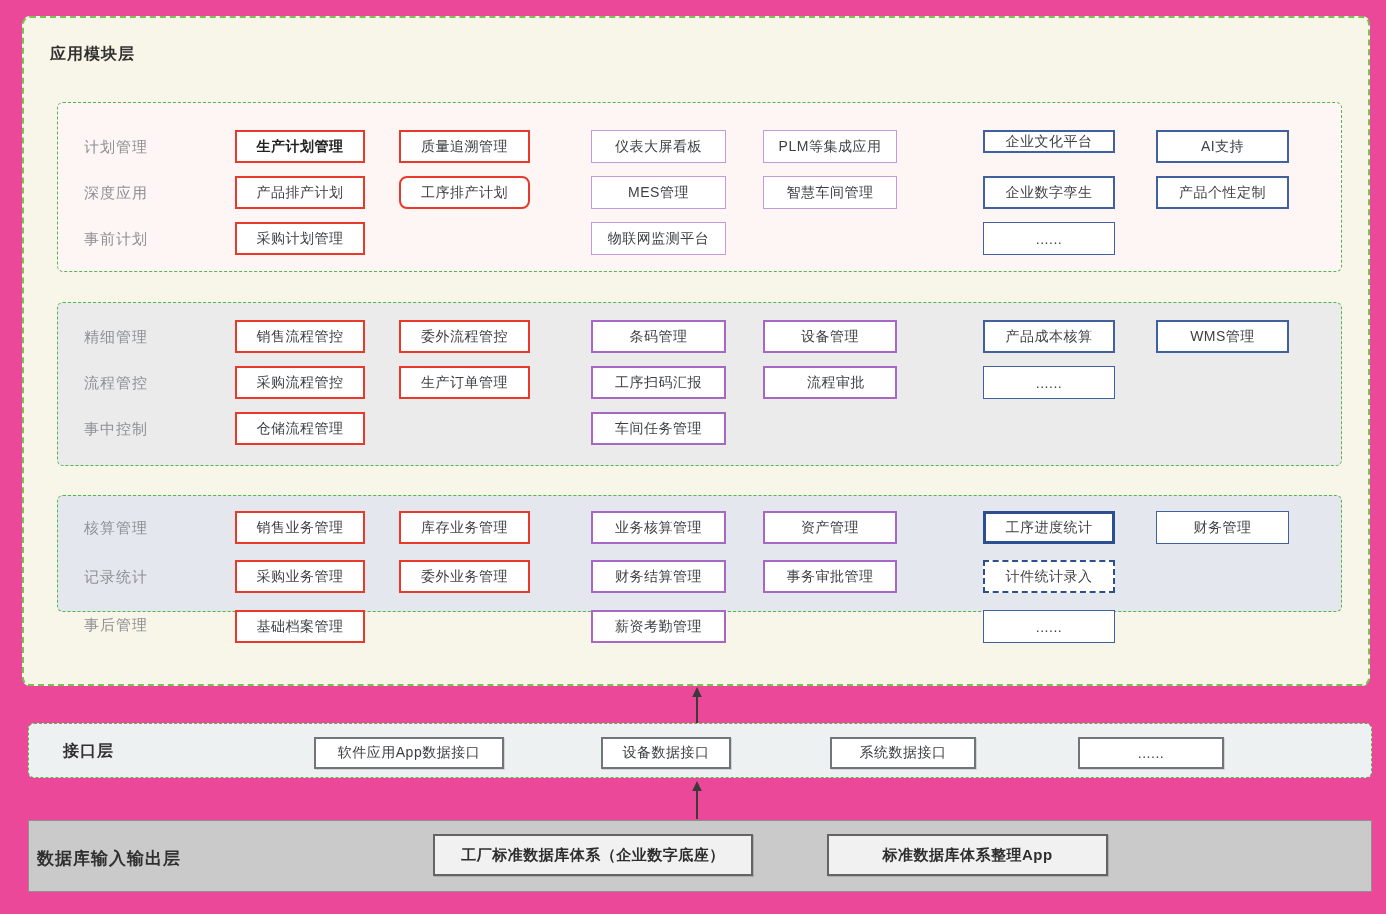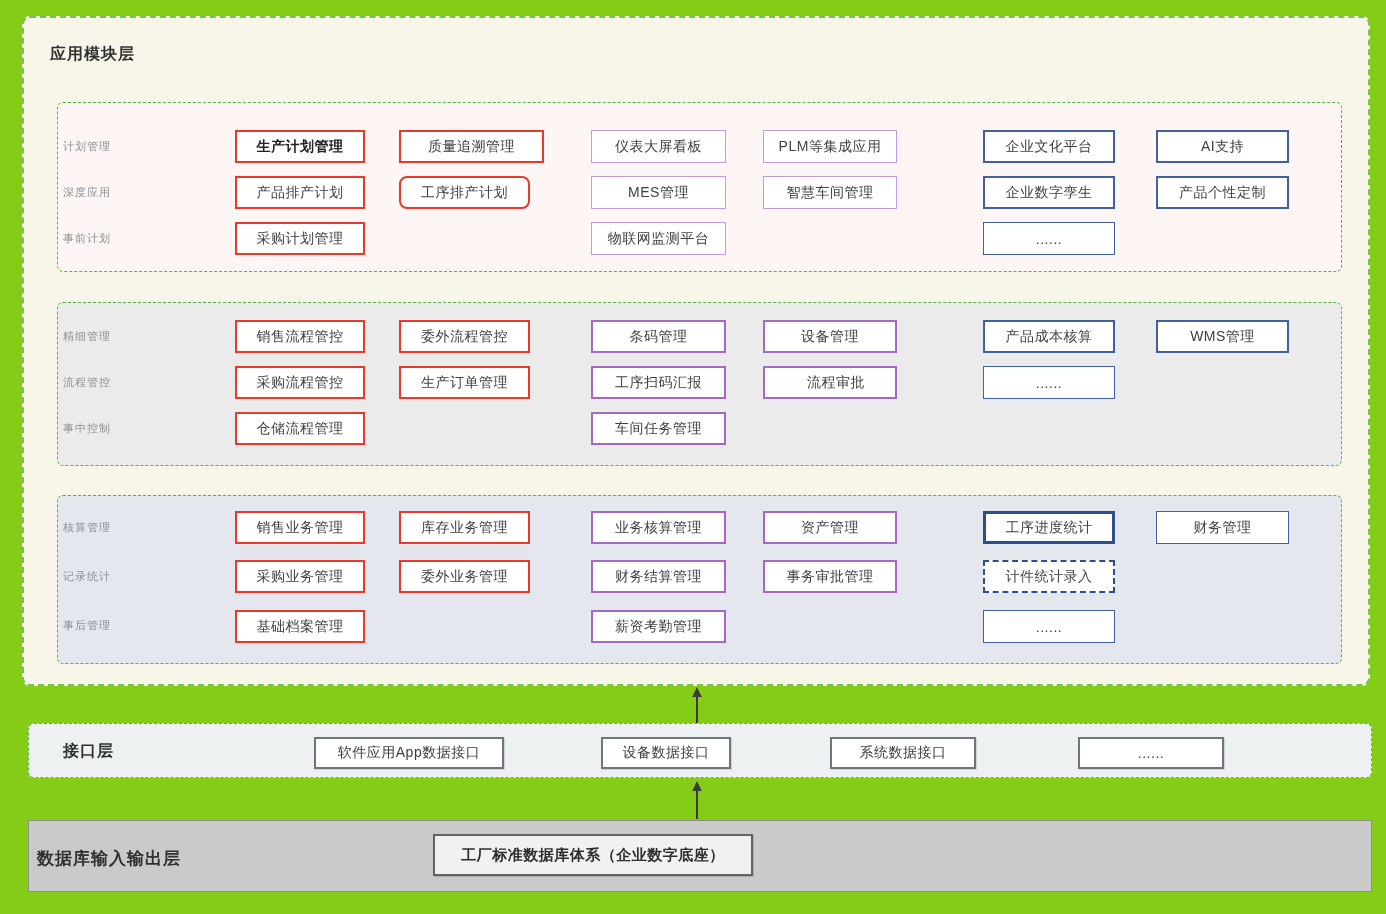--- a/index.html
+++ b/index.html
@@ -1,35 +1,35 @@
 <!DOCTYPE html>
 <html style="--red: #e8392a; --purpleLight: #c49bd8; --purple: #a668c4; --blue: #40609f; --blueDark: #2d4e91; --green: #54b548; --greenOuter: #74c450; --appBg: #f8f6e8; --arrow: #3a3a3a;"><head>
 <meta charset="utf-8">
 <style>
   html,body{margin:0;padding:0;background:#ffffff;}
   #canvas{
-    position:relative;width:1386px;height:914px;background:#84cc16;overflow:hidden;
+    position:relative;width:1386px;height:914px;background:#ec4899;overflow:hidden;
     font-family:"Liberation Sans","DejaVu Sans",sans-serif;
   }
   
   .app-layer{
     position:absolute;left:22px;top:16px;width:1348px;height:670px;
     background:var(--appBg);border:2px dashed var(--greenOuter);border-radius:8px;
     box-sizing:border-box;
   }
   .layer-title{
     position:absolute;font-size:16px;font-weight:bold;color:#303030;letter-spacing:1px;
   }
   .app-title{left:26px;top:26px;}
   .section{
     position:absolute;border:1.5px dashed var(--green);border-radius:6px;box-sizing:border-box;
   }
   .row-label{
-    position:absolute;left:5px;width:110px;height:33px;line-height:33px;
-    font-size:11px;color:#8e9093;letter-spacing:1px;
+    position:absolute;left:26px;width:110px;height:33px;line-height:33px;
+    font-size:15px;color:#8e9093;letter-spacing:1px;
   }
   .box{
     position:absolute;height:33px;box-sizing:border-box;background:#ffffff;
     display:flex;align-items:center;justify-content:center;
     font-size:14px;color:#3d3f42;letter-spacing:0.5px;white-space:nowrap;
   }
   .box.bold{font-weight:bold;color:#222;}
   .v-red{border:2px solid var(--red);}
   .v-purple-light{border:1.5px solid var(--purpleLight);}
   .v-purple{border:2px solid var(--purple);}
@@ -72,28 +72,28 @@
   <div class="app-layer">
     <div class="layer-title app-title">应用模块层</div>
 
   <div class="section" style="left: 33px; top: 84px; width: 1285px; height: 170px; background: rgb(253, 246, 245);">
         <div class="row-label" style="top: 27px;">计划管理</div>
         <div class="row-label" style="top: 73px;">深度应用</div>
         <div class="row-label" style="top: 119px;">事前计划</div>
         <div class="box v-red bold" style="left: 177px; top: 27px; width: 130px; height: 33px;">生产计划管理</div>
         <div class="box v-red" style="left: 177px; top: 73px; width: 130px; height: 33px;">产品排产计划</div>
         <div class="box v-red" style="left: 177px; top: 119px; width: 130px; height: 33px;">采购计划管理</div>
-        <div class="box v-red" style="left: 341px; top: 27px; width: 145px; height: 33px;">质量追溯管理</div>
+        <div class="box v-red" style="left: 341px; top: 27px; width: 131px; height: 33px;">质量追溯管理</div>
         <div class="box v-red" style="left: 341px; top: 73px; width: 131px; height: 33px; border-radius: 8px;">工序排产计划</div>
         <div class="box v-purple-light" style="left: 533px; top: 27px; width: 135px; height: 33px;">仪表大屏看板</div>
         <div class="box v-purple-light" style="left: 533px; top: 73px; width: 135px; height: 33px;">MES管理</div>
         <div class="box v-purple-light" style="left: 533px; top: 119px; width: 135px; height: 33px;">物联网监测平台</div>
         <div class="box v-purple-light" style="left: 705px; top: 27px; width: 134px; height: 33px;">PLM等集成应用</div>
         <div class="box v-purple-light" style="left: 705px; top: 73px; width: 134px; height: 33px;">智慧车间管理</div>
-        <div class="box v-blue" style="left: 925px; top: 27px; width: 132px; height: 33px;">企业文化平台</div>
+        <div class="box v-blue" style="left: 925px; top: 27px; width: 132px; height: 23px;">企业文化平台</div>
         <div class="box v-blue" style="left: 925px; top: 73px; width: 132px; height: 33px;">企业数字孪生</div>
         <div class="box v-blue-thin" style="left: 925px; top: 119px; width: 132px; height: 33px;">......</div>
         <div class="box v-blue" style="left: 1098px; top: 27px; width: 133px; height: 33px;">AI支持</div>
         <div class="box v-blue" style="left: 1098px; top: 73px; width: 133px; height: 33px;">产品个性定制</div>
       </div>
       <div class="section" style="left: 33px; top: 284px; width: 1285px; height: 164px; background: rgb(235, 235, 236);">
         <div class="row-label" style="top: 17px;">精细管理</div>
         <div class="row-label" style="top: 63px;">流程管控</div>
         <div class="row-label" style="top: 109px;">事中控制</div>
         <div class="box v-red" style="left: 177px; top: 17px; width: 130px; height: 33px;">销售流程管控</div>
@@ -103,21 +103,21 @@
         <div class="box v-red" style="left: 341px; top: 63px; width: 131px; height: 33px;">生产订单管理</div>
         <div class="box v-purple" style="left: 533px; top: 17px; width: 135px; height: 33px;">条码管理</div>
         <div class="box v-purple" style="left: 533px; top: 63px; width: 135px; height: 33px;">工序扫码汇报</div>
         <div class="box v-purple" style="left: 533px; top: 109px; width: 135px; height: 33px;">车间任务管理</div>
         <div class="box v-purple" style="left: 705px; top: 17px; width: 134px; height: 33px;">设备管理</div>
         <div class="box v-purple" style="left: 705px; top: 63px; width: 134px; height: 33px; padding-left: 12px;">流程审批</div>
         <div class="box v-blue" style="left: 925px; top: 17px; width: 132px; height: 33px;">产品成本核算</div>
         <div class="box v-blue-thin" style="left: 925px; top: 63px; width: 132px; height: 33px;">......</div>
         <div class="box v-blue" style="left: 1098px; top: 17px; width: 133px; height: 33px;">WMS管理</div>
       </div>
-      <div class="section" style="left: 33px; top: 477px; width: 1285px; height: 169px; background: rgb(228, 232, 238);">
+      <div class="section" style="left: 33px; top: 477px; width: 1285px; height: 117px; background: rgb(228, 232, 238);">
         <div class="row-label" style="top: 15px;">核算管理</div>
         <div class="row-label" style="top: 64px;">记录统计</div>
         <div class="row-label" style="top: 114px; font-family: Liberation Mono, monospace;">事后管理</div>
         <div class="box v-red" style="left: 177px; top: 15px; width: 130px; height: 33px;">销售业务管理</div>
         <div class="box v-red" style="left: 177px; top: 64px; width: 130px; height: 33px;">采购业务管理</div>
         <div class="box v-red" style="left: 177px; top: 114px; width: 130px; height: 33px;">基础档案管理</div>
         <div class="box v-red" style="left: 341px; top: 15px; width: 131px; height: 33px;">库存业务管理</div>
         <div class="box v-red" style="left: 341px; top: 64px; width: 131px; height: 33px;">委外业务管理</div>
         <div class="box v-purple" style="left: 533px; top: 15px; width: 135px; height: 33px;">业务核算管理</div>
         <div class="box v-purple" style="left: 533px; top: 64px; width: 135px; height: 33px;">财务结算管理</div>
@@ -151,15 +151,16 @@
     <svg width="14" height="38" viewBox="0 0 14 38">
       <line x1="7" y1="38" x2="7" y2="8" stroke="#3a3a3a" stroke-width="2"></line>
       <polygon points="7,0 2.2,10 11.8,10" fill="#3a3a3a"></polygon>
     </svg>
   </div>
 
   <div class="db-layer">
     <div class="layer-title db-title">数据库输入输出层</div>
 
   <div class="db-box" style="left: 404px; width: 320px;">工厂标准数据库体系（企业数字底座）</div>
+      <div class="db-box" style="left: 798px; width: 281px;">标准数据库体系整理App</div>
     </div>
 
 </div>
 
 </body></html>

